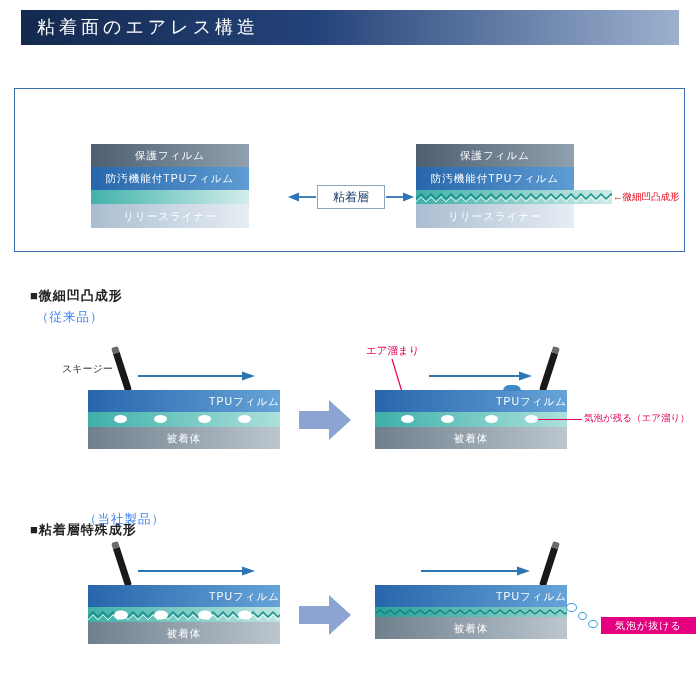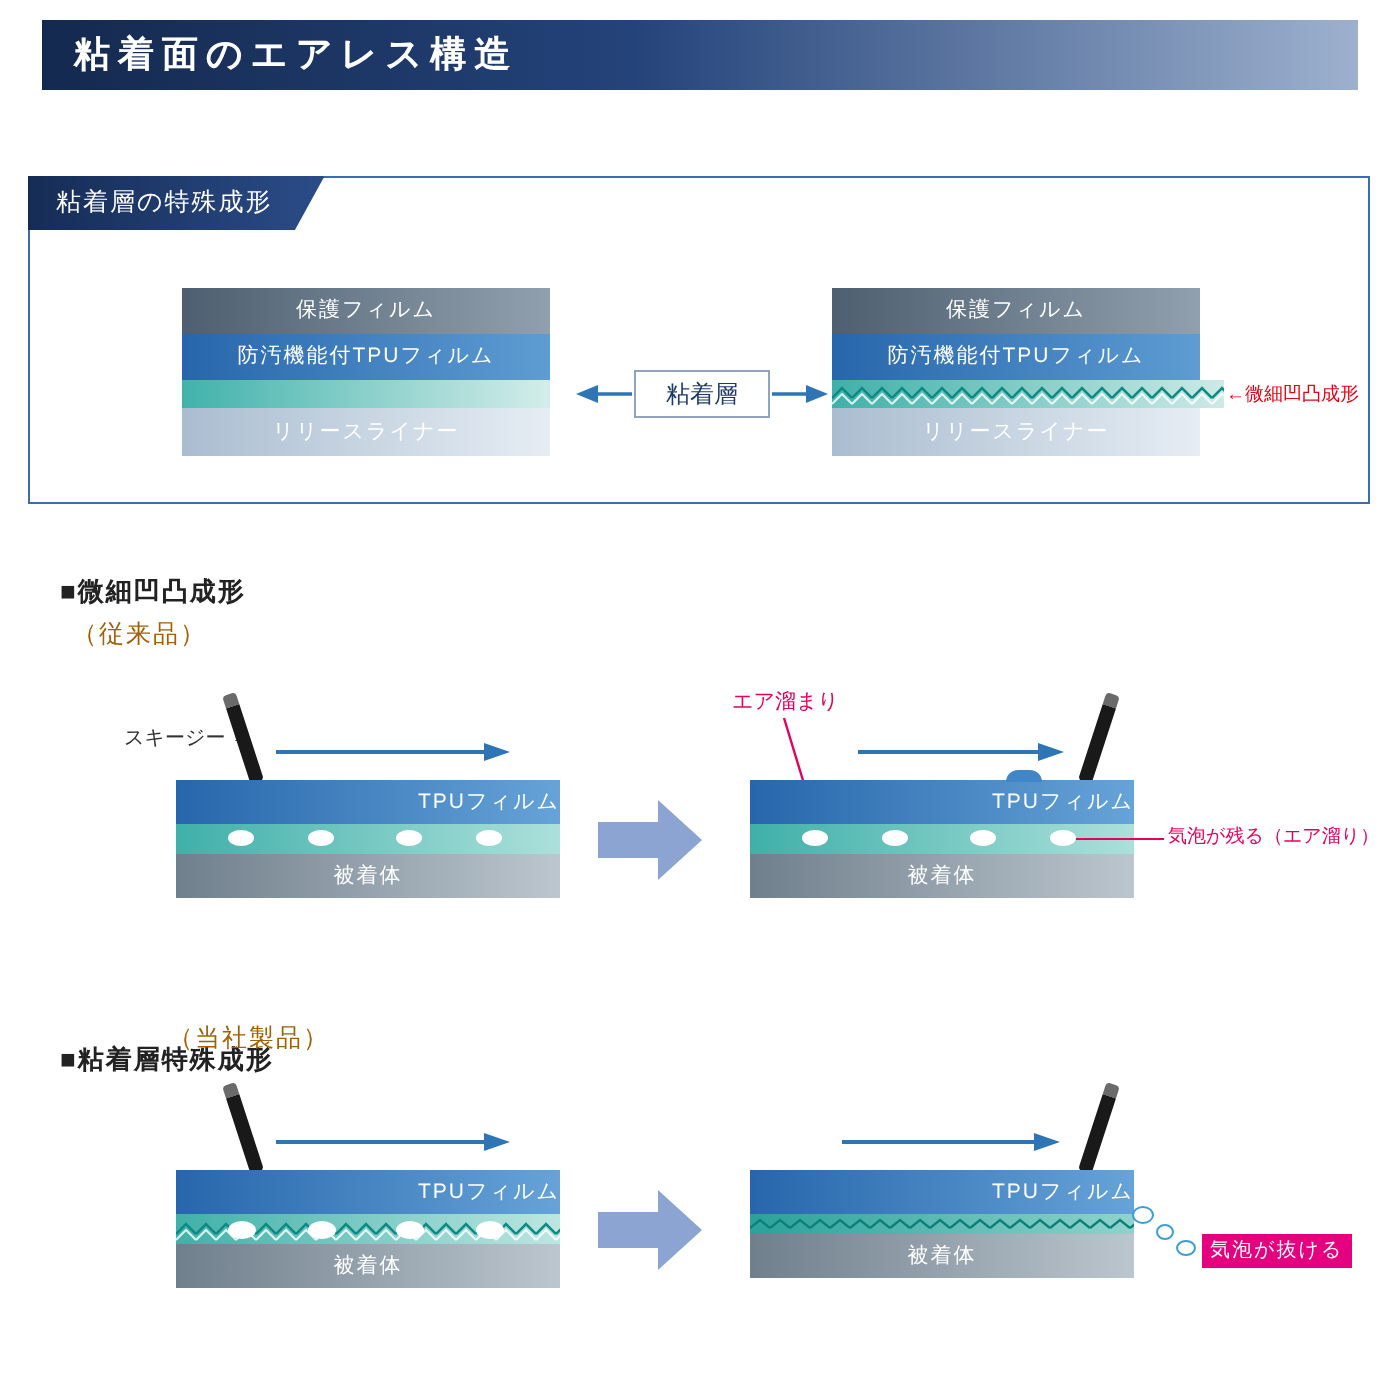--- a/index.html
+++ b/index.html
@@ -3,48 +3,48 @@
 <meta charset="utf-8">
 <style>
   * { margin:0; padding:0; box-sizing:border-box; }
   html,body { width:700px; height:700px; }
   body { position:relative; background:#fff; font-family:"Liberation Sans", sans-serif; overflow:hidden; }
 
   
   .titlebar { position:absolute; left:21px; top:10px; width:658px; height:35px;
     background:linear-gradient(90deg,#14294e 0%,#24437a 45%,#9db1ce 100%); }
   .title { position:absolute; left:16px; top:0; line-height:35px; color:#fff;
-    font-family:"Liberation Serif", serif; font-weight:bold; font-size:18px; letter-spacing:4px; }
+    font-family:"Liberation Serif", serif; font-weight:normal; font-size:18px; letter-spacing:4px; }
 
   
   .panel { position:absolute; left:14px; top:88px; width:671px; height:164px; border:1px solid #3e6cb3; background:#fff; }
   .panel-tag { position:absolute; left:-1px; top:-1px; height:27px; padding:0 26px 0 14px;
     background:linear-gradient(90deg,#152c55,#2b4c88);
     clip-path:polygon(0 0,100% 0,90% 100%,0 100%);
     color:#fff; font-size:12.5px; line-height:27px; letter-spacing:1px; }
-  .stack { position:absolute; width:184px; }
+  .stack { position:absolute; width:158px; }
   .stack-a { left:76px; top:55px; }
   .stack-b { left:401px; top:55px; }
   .ly { width:100%; color:#fff; font-size:10.5px; text-align:center; letter-spacing:1px; }
   .protect { height:23px; line-height:23px; background:linear-gradient(90deg,#4d5f70,#91a0ae); }
   .tpu { height:23px; line-height:23px; background:linear-gradient(90deg,#2766ab,#5e9cd3); }
   .adhesive-flat { height:14px; background:linear-gradient(90deg,#41b2ab,#d4edea); }
   .liner { height:24px; line-height:24px; background:linear-gradient(90deg,#aabdd0,#e6edf4); }
   .adh-svg { display:block; }
   .center-label { position:absolute; left:302px; top:96px; width:68px; height:24px; line-height:22px;
     text-align:center; border:1px solid #90a5bd; color:#1b3a69; font-size:12px; background:#fff; }
   .arr { position:absolute; top:102px; }
   .arr-left { left:271px; }
   .arr-right { left:371px; }
   .micro-note { position:absolute; left:598px; top:102px; color:#e60012; font-size:9.5px; white-space:nowrap; }
 
   
   .sec-heading { position:absolute; left:30px; font-size:13px; font-weight:bold; color:#222; letter-spacing:1px; }
   .h-flat { top:287px; } .h-special { top:481px;margin-top:40px; }
-  .sec-sub { position:absolute; left:36px; font-size:12.5px; color:#a16207; letter-spacing:1px; }
+  .sec-sub { position:absolute; left:36px; font-size:12.5px; color:#3b82f6; letter-spacing:1px; }
   .s-flat { top:309px; } .s-special { top:511px;margin-left:48px; }
 
   
   .squeegee { position:absolute; width:7px; height:46px; border-radius:2px;
     background:linear-gradient(#6a6a6a 0 14%,#191919 14%); }
   .sq-l { transform:rotate(-18deg); } .sq-r { transform:rotate(18deg); }
   .sq1 { left:118px; top:346px; } .sq2 { left:546px; top:346px; }
   .sq3 { left:118px; top:541px; } .sq4 { left:546px; top:541px; }
   .squeegee-label { position:absolute; left:62px; top:362px; font-size:10px; color:#333; white-space:nowrap; }
   .sweep { position:absolute; }
@@ -72,35 +72,32 @@
   .ap-circle { position:absolute; left:394px; top:406px; width:27px; height:20px;
     border:1.5px solid #e6005e; border-radius:50%; }
   .result-line { position:absolute; left:538px; top:419px; width:44px; border-top:1.3px solid #e6005e; }
   .result-note { position:absolute; left:584px; top:412px; color:#e6005e; font-size:9.5px; white-space:nowrap; }
 
   .ebub { position:absolute; border:1.5px solid #3e9ed2; background:#fff; border-radius:50%; }
   .eb1 { left:566px; top:603px; width:11px; height:9px; }
   .eb2 { left:578px; top:612px; width:9px;  height:8px; }
   .eb3 { left:588px; top:620px; width:10px; height:8px; }
   .escape-label { position:absolute; left:601px; top:617px; background:#e4007f; color:#fff;
-    font-size:10px; line-height:17px; padding:0 4px; letter-spacing:1px; white-space:nowrap; }
+    font-size:10px; line-height:17px; padding:0 14px; letter-spacing:1px; white-space:nowrap; }
 </style>
 </head>
 <body>
 
 <div>
 
   <header class="titlebar">
     <span class="title">粘着面のエアレス構造</span>
   </header>
 
   <section class="panel">
-    <div class="panel-tag">
-      <span>粘着層の特殊成形</span>
-    </div>
 
     <div class="stack stack-a">
       <div class="ly protect">保護フィルム</div>
       <div class="ly tpu">防汚機能付TPUフィルム</div>
       <div class="adhesive-flat"></div>
       <div class="ly liner">リリースライナー</div>
     </div>
 
     <svg class="arr arr-left" width="30" height="12">
       <line x1="12" y1="6" x2="30" y2="6" stroke="#2e75b6" stroke-width="1.8"></line>

